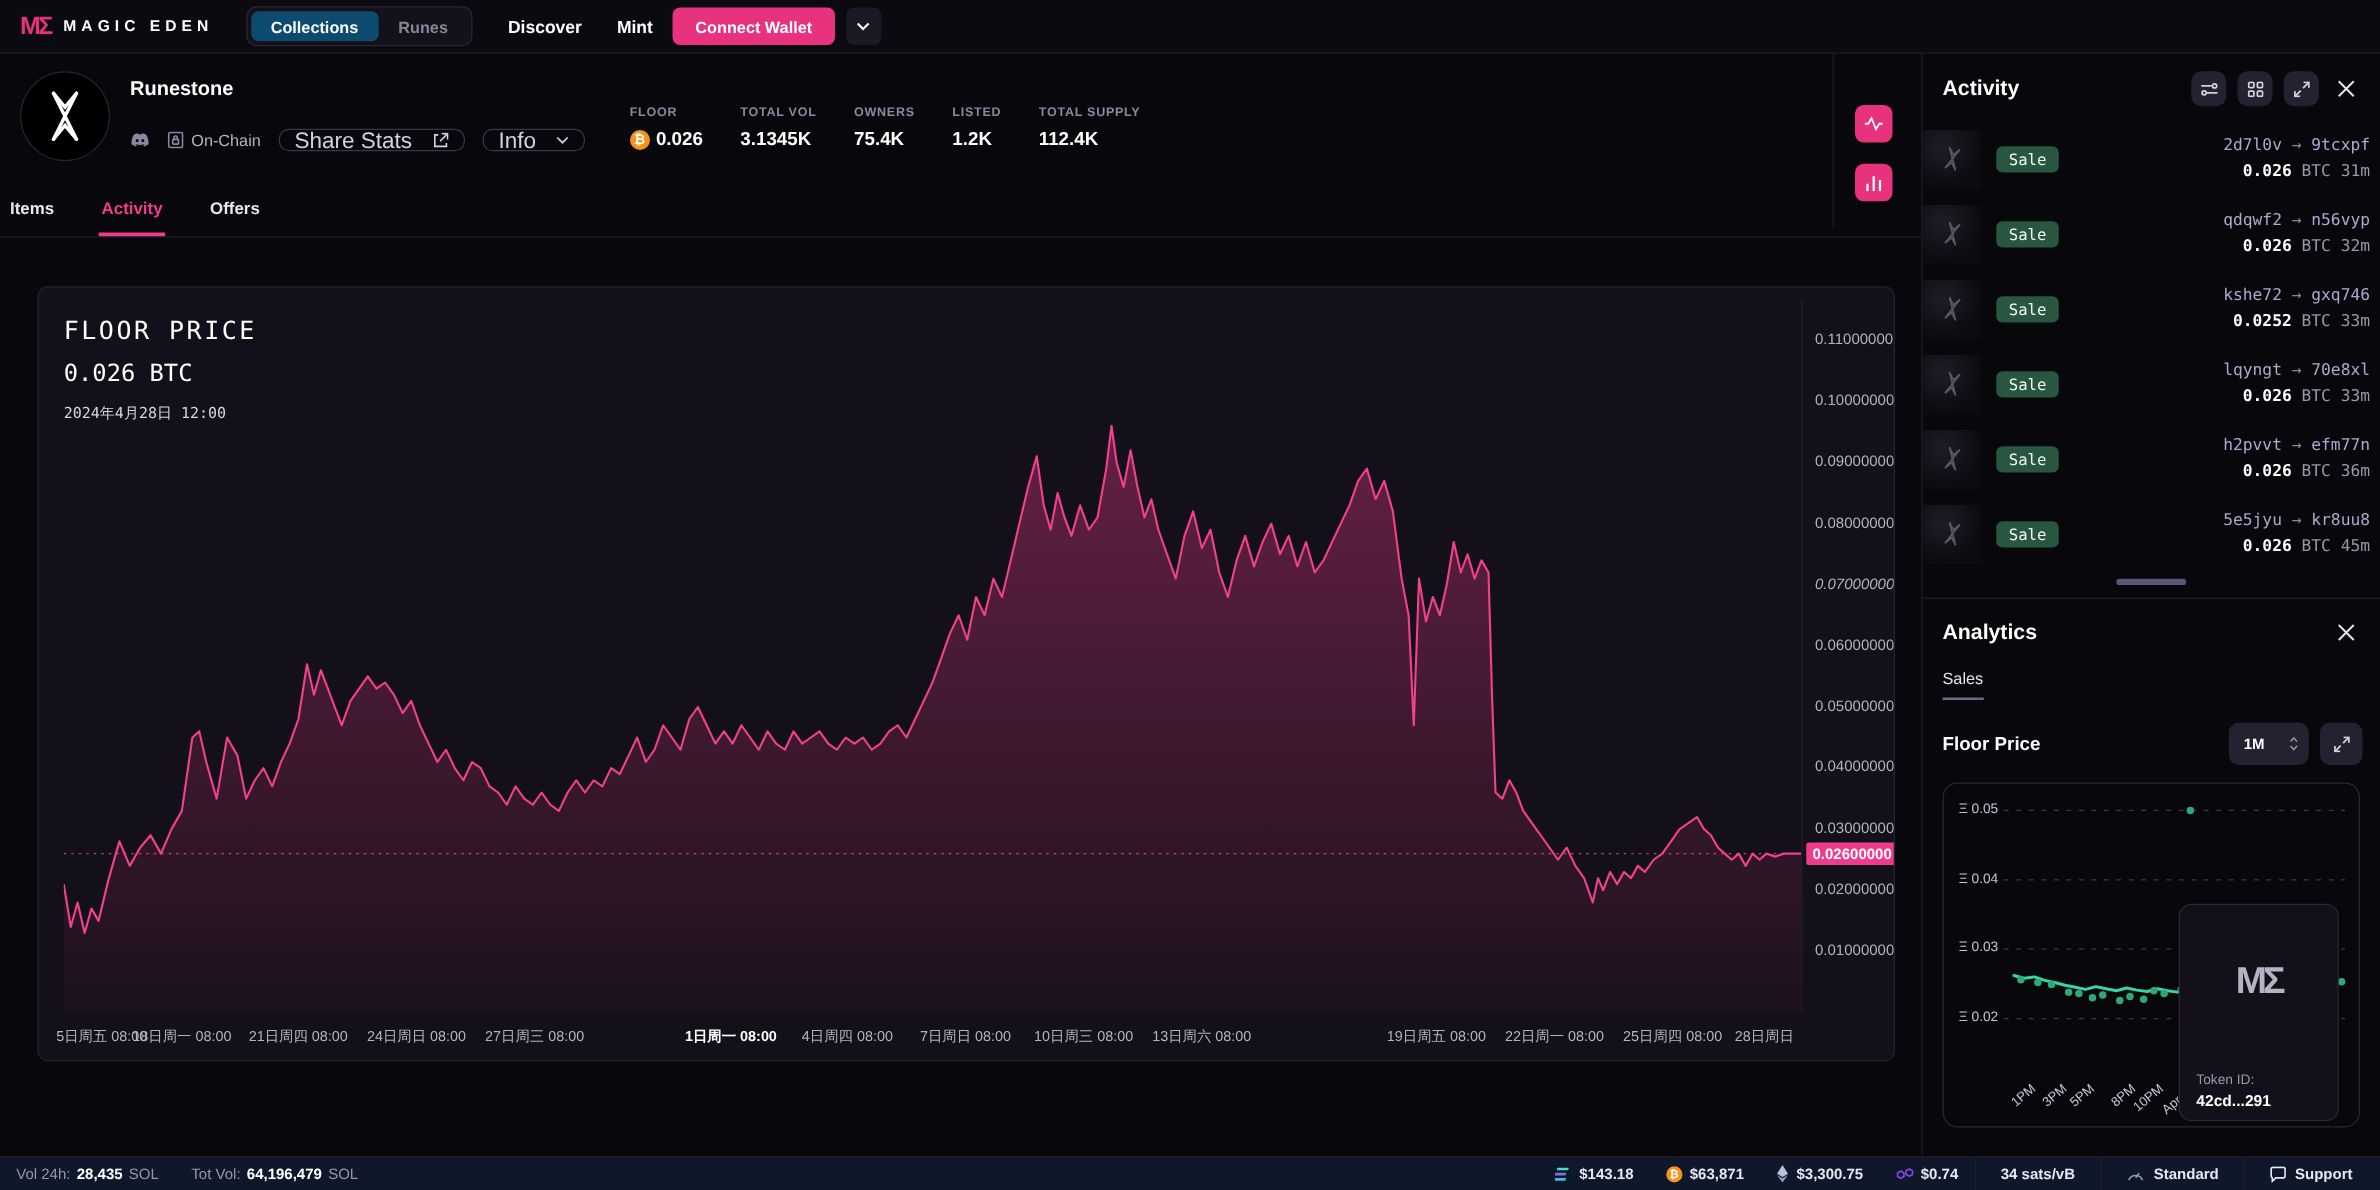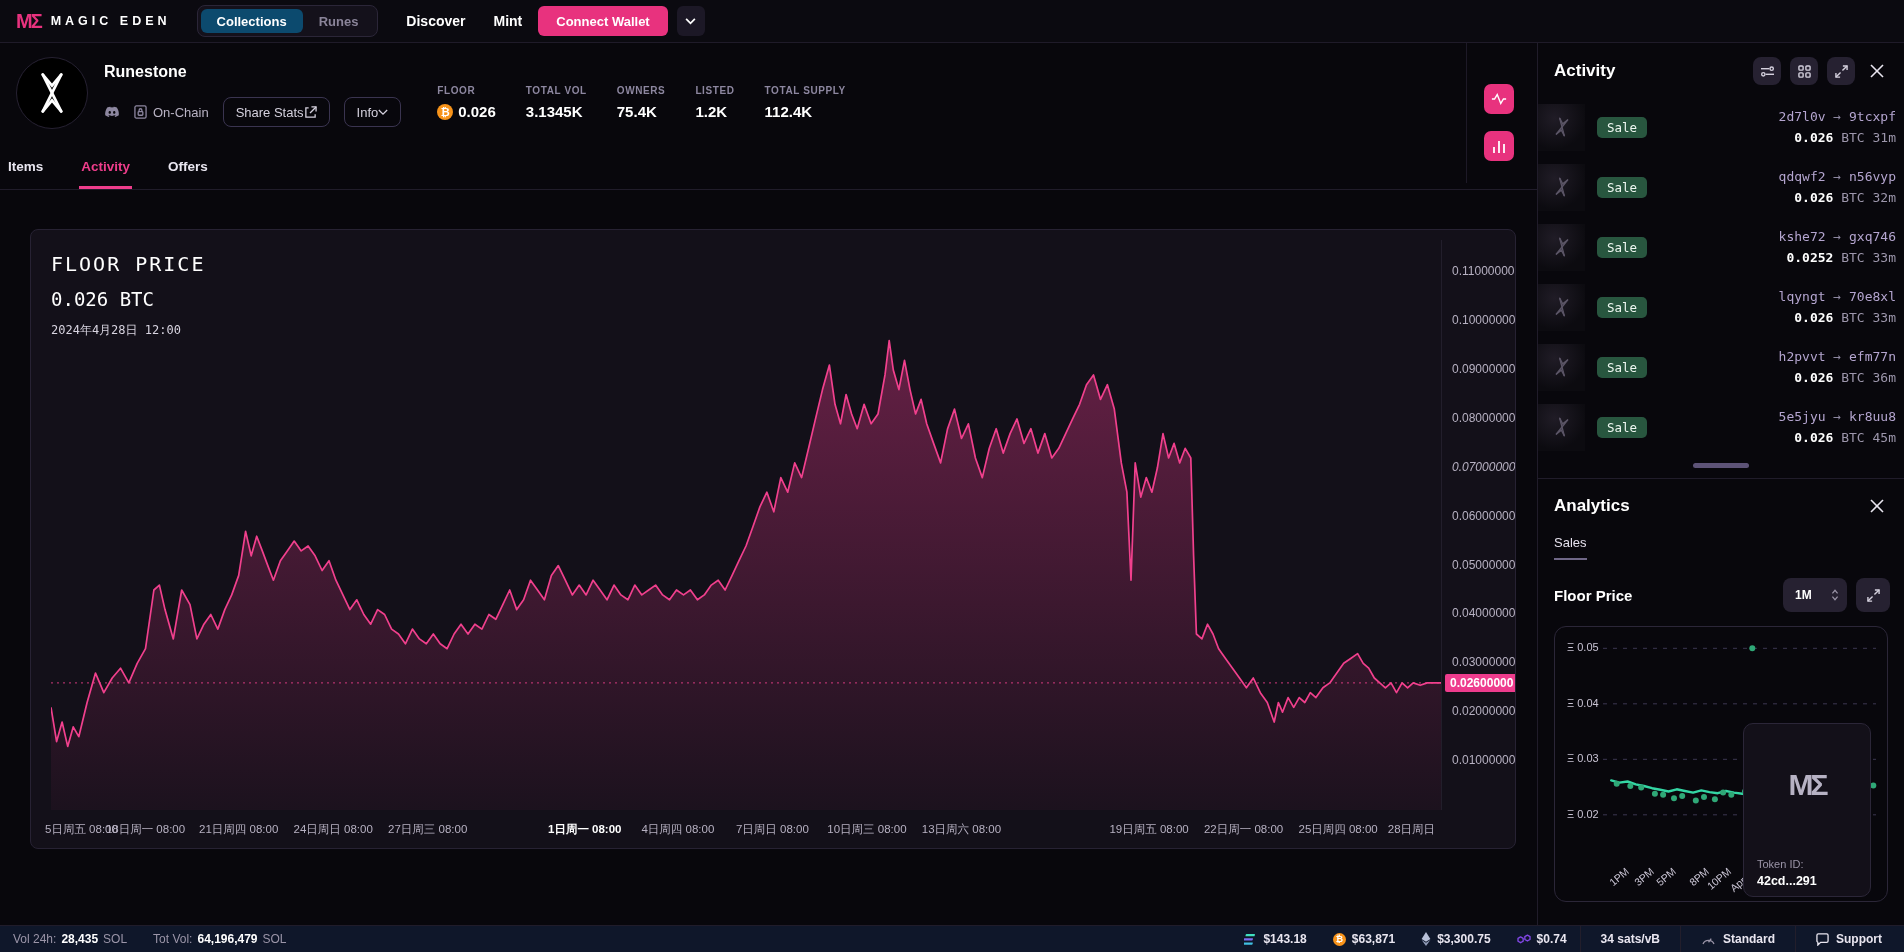--- a/index.html
+++ b/index.html
@@ -37,23 +37,23 @@
 
   
   .coll-header { height:107px; position:relative; padding-left:104px; display:flex; }
   .avatar { position:absolute; left:16px; top:14px; width:72px; height:72px; border-radius:50%;
     background:#000; border:1px solid #262132; display:flex; align-items:center; justify-content:center; }
   .coll-meta { padding-top:20px; }
   .coll-title { font-size:16px; font-weight:700; }
   .meta-row { display:flex; align-items:center; gap:14px; margin-top:16px; height:30px; }
   .icon-muted { color:#8d87a0; display:flex; align-items:center; }
   .onchain { display:flex; align-items:center; gap:6px; color:#b9b3c4; font-size:13px; }
-  .hbtn { height:30px; display:flex; align-items:center; gap:0; padding:0 12px;
+  .hbtn { height:18px; display:flex; align-items:center; gap:16px; padding:0 12px;
     background:transparent; border:1px solid #3a3450; border-radius:8px; color:#d5d1de;
-    font-size:13px; cursor:pointer; font-family:inherit; }
+    font-size:18px; cursor:pointer; font-family:inherit; }
   .stats { display:flex; gap:30px; margin-left:36px; padding-top:42px; }
   .stat-label { font-size:10px; letter-spacing:.6px; color:#8d87a0; font-weight:600; margin-bottom:7px; }
   .stat-value { font-size:15px; font-weight:700; color:#fff; display:flex; align-items:center; gap:5px; }
   .btc-ico { width:16px; height:16px; border-radius:50%; background:#f7931a; color:#fff; font-size:11px;
     font-weight:700; display:inline-flex; align-items:center; justify-content:center; }
   .fab-col { position:absolute; right:23px; top:41px; display:flex; flex-direction:column; gap:17px; }
   .fab { width:30px; height:30px; border-radius:7px; background:#e8327e; border:none; cursor:pointer;
     display:flex; align-items:center; justify-content:center; color:#fff; }
   .hdr-divider { position:absolute; right:70px; top:0; width:1px; height:140px; background:#1d1927; }
 

